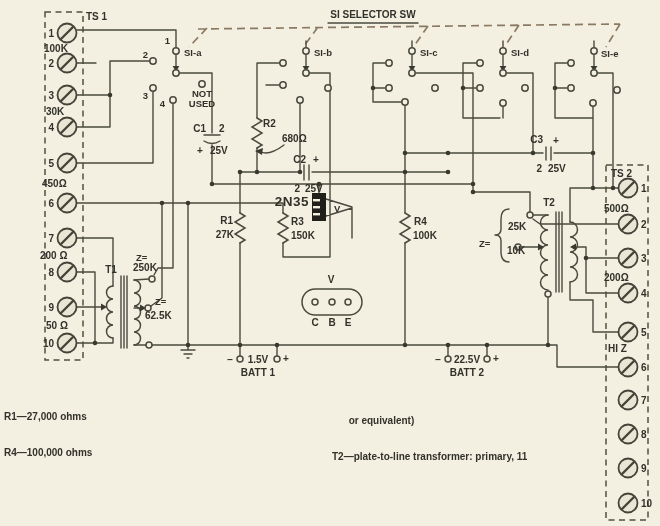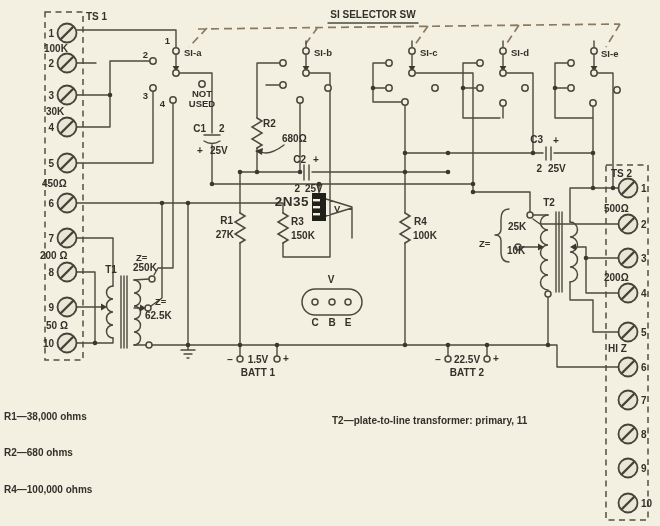--- a/index.html
+++ b/index.html
@@ -342,32 +342,32 @@
   <text class="mid" x="258" y="363">1.5V</text>
   <text x="283" y="362">+</text>
   <text class="mid" x="258" y="376">BATT 1</text>
   <text class="end" x="441" y="363">−</text>
   <text class="mid" x="467" y="363">22.5V</text>
   <text x="493" y="362">+</text>
   <text class="mid" x="467" y="376">BATT 2</text>
 </svg>
 
 <div id="plL" class="plist">
-  <div>R1—38,000 ohms</div>
-  <div>R2—680 ohms</div>
+  <div>R1—27,000 ohms</div>
   <div>R4—100,000 ohms</div>
   
   
   
   
   
   
   
 </div>
 <div id="plR" class="plist">
+  <div>      or equivalent)</div>
   <div>T2—plate-to-line transformer: primary, 11</div>
   
   
   
   
   
   
   
 </div>
 </div>

